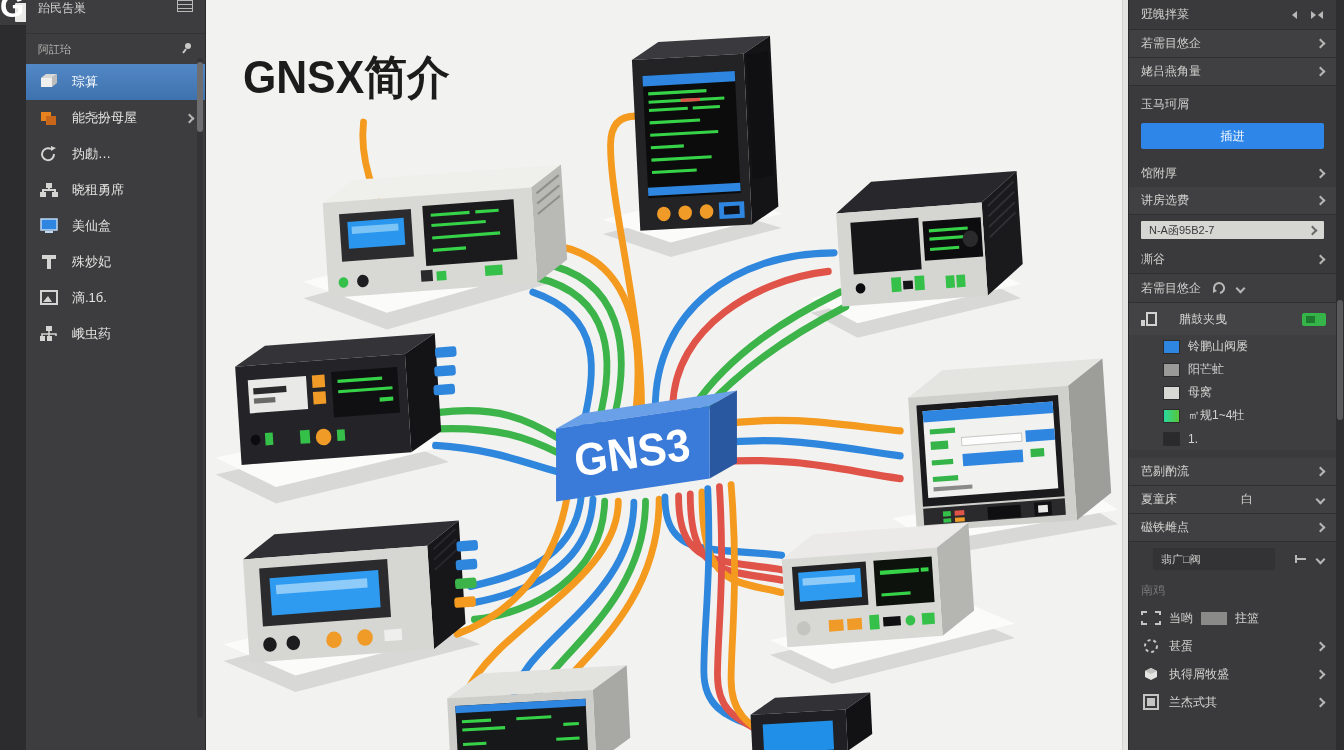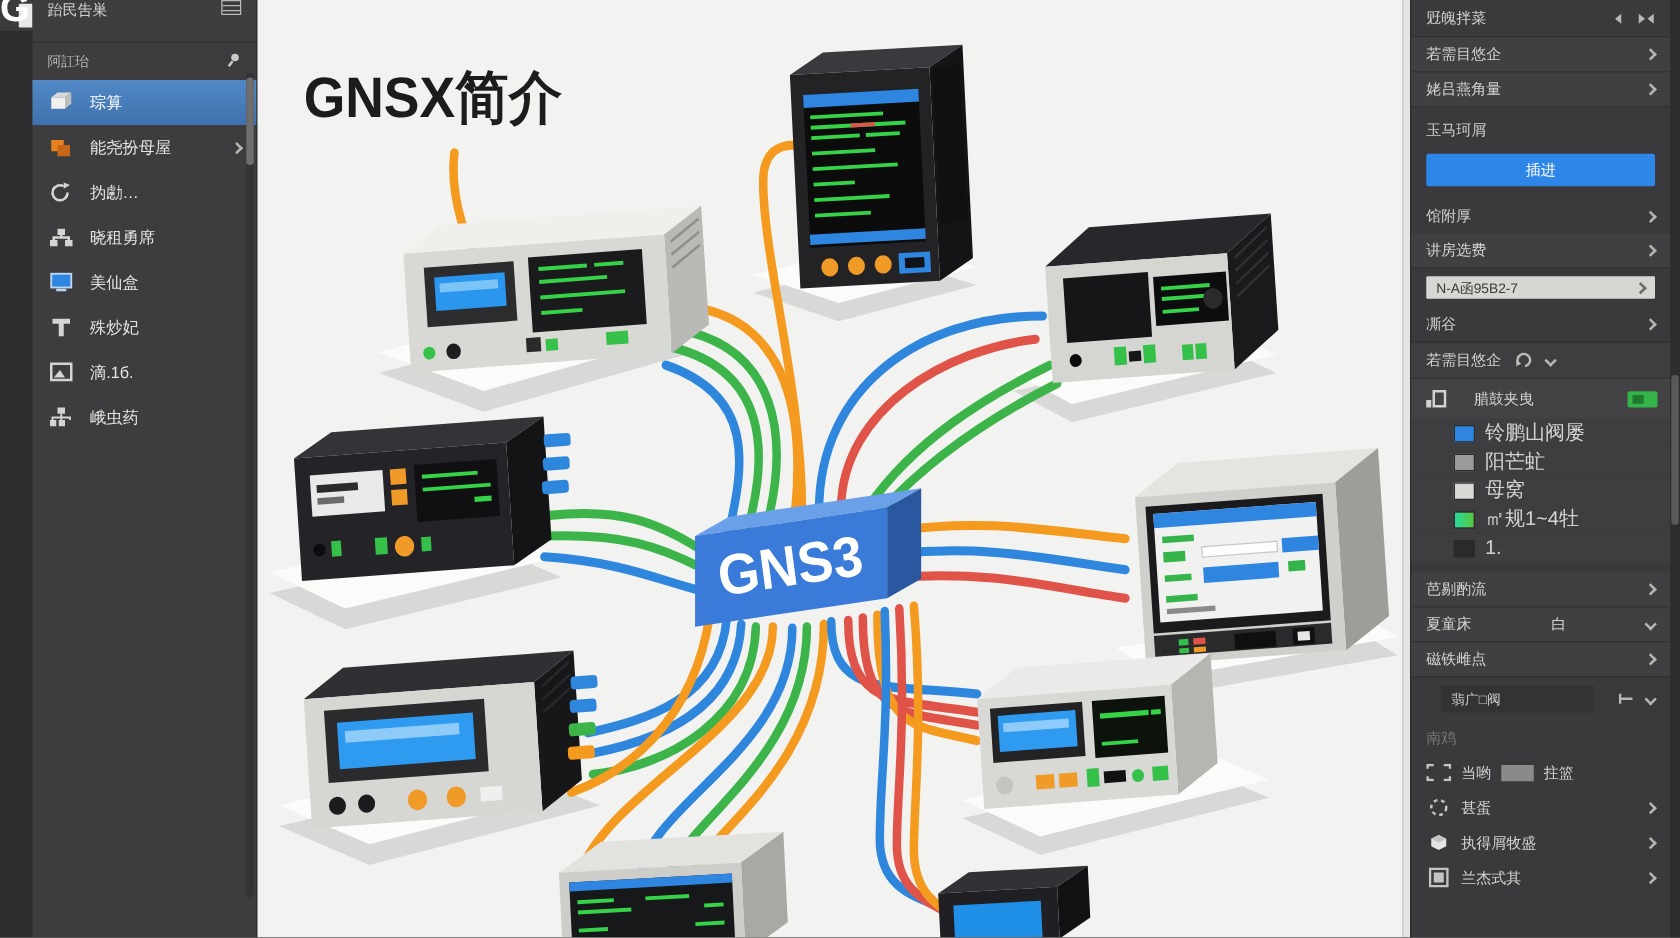--- a/index.html
+++ b/index.html
@@ -71,21 +71,21 @@
             font-size:12px; }
   .rp-label { padding:10px 12px 2px; color:#cfcfcd; }
   .rp-input { margin:6px 12px; height:18px; background:#d6d6d2; color:#3a3a3a;
               display:flex; align-items:center; padding:0 8px; font-size:11px; border-radius:1px; }
   .rp-input .chev-r { border-color:#6a6a68; margin-left:auto; }
   .layers-hd { height:30px; display:flex; align-items:center; gap:8px; padding:0 12px;
                background:#3e3e40; border-top:1px solid #2f2f31; border-bottom:1px solid #2f2f31; }
   .layer-parent { height:32px; display:flex; align-items:center; gap:20px; padding:0 10px; background:#434345; }
   .layer-badge { margin-left:auto; width:24px; height:13px; background:#35b44a; border-radius:2px; position:relative; }
   .layer-badge:before { content:""; position:absolute; left:4px; top:3px; width:9px; height:7px; background:#1d7a2e; }
-  .layer-item { height:23px; display:flex; align-items:center; gap:8px; padding:0 10px 0 34px; background:#3e3e40; font-size:16px; }
+  .layer-item { height:23px; display:flex; align-items:center; gap:8px; padding:0 10px 0 34px; background:#3e3e40; font-size:12px; }
   .thumb { width:17px; height:14px; flex:0 0 17px; border:1px solid #2c2c2e; }
   .rp-toolval { margin:6px 12px; height:22px; background:#333335; color:#c9c9c7;
                 display:flex; align-items:center; padding:0 8px; flex:1; font-size:11px; }
   .rp-faint { color:#77777a; }
   .rp-ic { width:20px; height:16px; flex:0 0 20px; display:flex; align-items:center; justify-content:center; }
   .rp-scroll { position:absolute; right:0; top:0; bottom:0; width:8px; background:#2e2e30; }
   .rp-scroll .sb-thumb { width:6px; left:1px; top:300px; height:120px; background:#59595c; }
   .mini-box { width:26px; height:13px; background:#8a8a88; }
 </style>
 </head>

